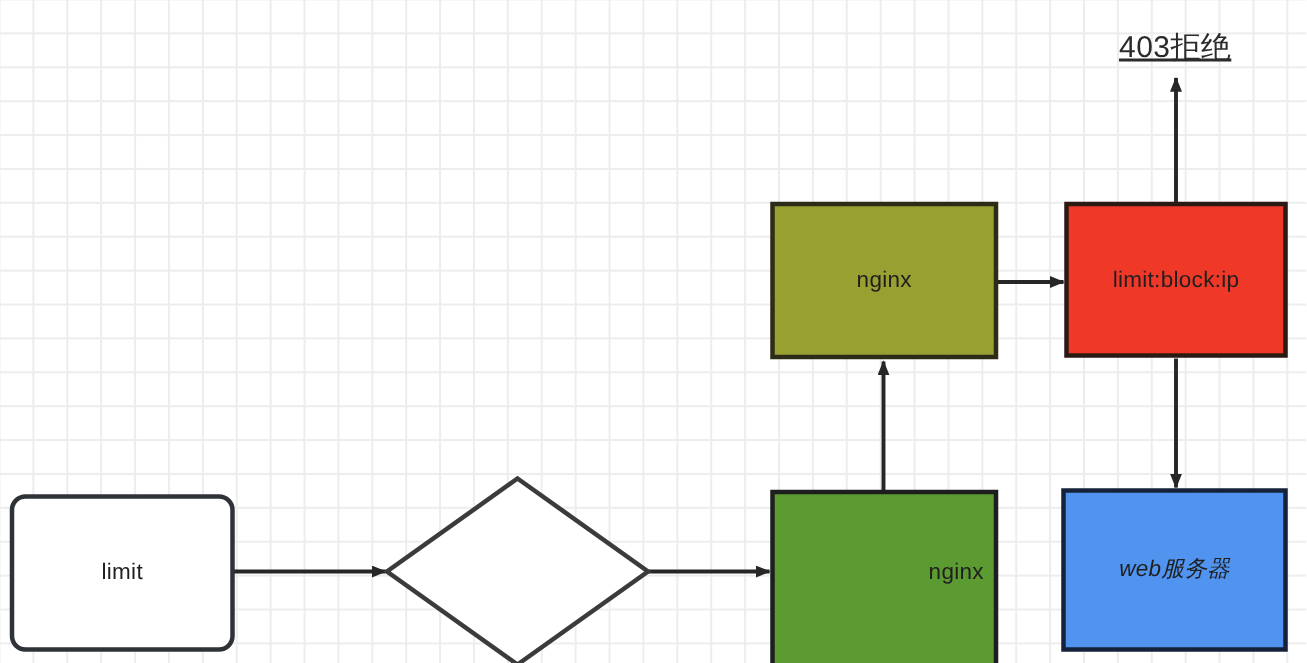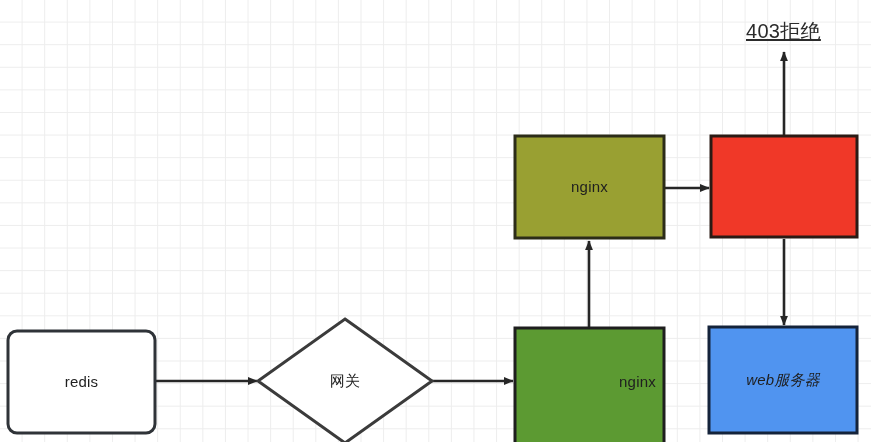--- a/index.html
+++ b/index.html
@@ -85,26 +85,26 @@
 
     <rect x="515" y="328" width="149" height="118" fill="#5c9a32" stroke="#1e1e1e" stroke-width="3"></rect>
 
     <rect x="515" y="136" width="149" height="102" fill="#99a032" stroke="#2c2c18" stroke-width="3"></rect>
 
     <rect x="711" y="136" width="146" height="101" fill="#f03828" stroke="#2b1a14" stroke-width="3"></rect>
 
     <rect x="709" y="327" width="148" height="106" fill="#5094f0" stroke="#14233a" stroke-width="3"></rect>
   </svg>
 
-  <div class="node-label" style="left:8px; top:331px; width:147px; height:102px;">redis</div>
+  <div class="node-label" style="left:8px; top:331px; width:147px; height:102px;">limit</div>
 
-  <div class="node-label" style="left:258px; top:319px; width:174px; height:124px;">网关</div>
 
   <div class="node-label" style="left:515px; top:328px; width:149px; height:108px;margin-left:48px;">nginx</div>
 
   <div class="node-label" style="left:515px; top:136px; width:149px; height:102px;">nginx</div>
 
+  <div class="node-label" style="left:711px; top:136px; width:146px; height:101px;">limit:block:ip</div>
 
   <div class="node-label" style="left:709px; top:327px; width:148px; height:106px;font-style:italic;">web服务器</div>
 
   <div class="free-label" style="left:746px; top:18px;">403拒绝</div>
 
 </div>
 
 </body></html>

